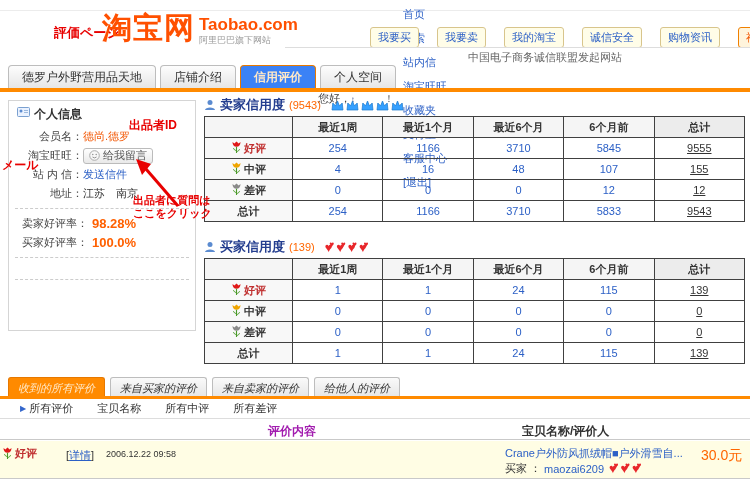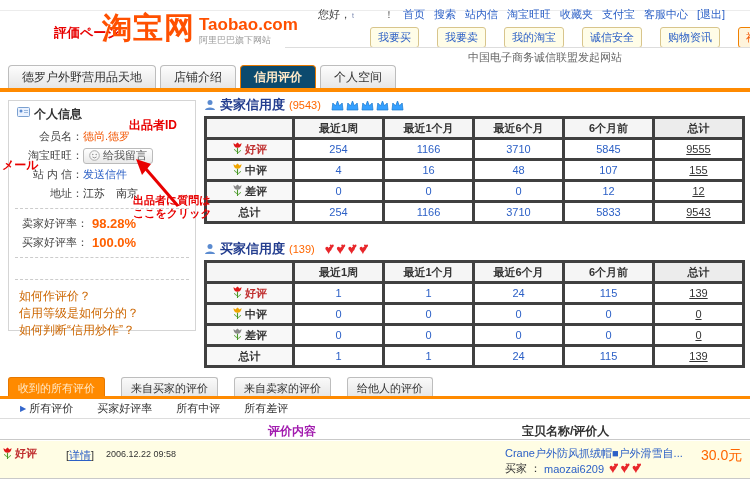--- a/index.html
+++ b/index.html
@@ -12,35 +12,35 @@
   .page-label { position:absolute; left:54px; top:24px; color:#E80000; font-weight:bold; font-size:13px; }
   .logo { position:absolute; left:102px; top:12px; display:flex; align-items:flex-start; cursor:pointer; }
   .logo-cn { font-size:30px; font-weight:bold; color:#FF5000; letter-spacing:1px; line-height:32px; }
   .logo-right { display:inline-flex; flex-direction:column; margin-left:4px; margin-top:4px; }
   .logo-en { font-size:17px; font-weight:bold; color:#FF5000; line-height:17px; }
   .logo-sub { font-size:9px; color:#999; margin-top:1px; }
   .greeting-row { position:absolute; left:318px; top:7px; font-size:11px; color:#444; white-space:nowrap;
                   display:flex; align-items:center; }
   .greet-user { font-size:7px; color:#7A88B0; margin-left:1px; }
   .nav-mark { color:#555; font-size:10px; margin-left:30px; margin-right:9px; }
-  .navlinks { display:flex; gap:9px; }
+  .navlinks { display:flex; gap:9px;flex-direction:column; }
   .navlink { color:#2C60C6; cursor:pointer; }
   .btn-row { position:absolute; left:370px; top:27px; display:flex; gap:18px; }
   .hbtn { font-size:11px; color:#2C60C6; background:#FFFDE8; border:1px solid #D8C58C; border-radius:3px;
           padding:2px 7px; white-space:nowrap; cursor:pointer; }
   .hbtn.active { color:#F25500; border-color:#F08000; background:#FFF4DC; }
   .tagline-rule { position:absolute; top:47px; left:285px; right:0; height:1px; background:#DDD; }
   .tagline { position:absolute; left:468px; top:50px; font-size:11px; color:#666; }
 
   
   .shop-tabs { position:absolute; left:8px; top:65px; display:flex; gap:4px; }
   .stab { font-size:12px; color:#333; background:linear-gradient(#FDFDFD,#E6E6E6); border:1px solid #BDBDBD;
           border-bottom:none; border-radius:4px 4px 0 0; padding:0 13px; height:23px; line-height:23px;
           white-space:nowrap; cursor:pointer; }
-  .stab.active { background:#0c4a6e; color:#FFE9C8; border-color:#E67800; font-weight:bold; }
+  .stab.active { background:#3b82f6; color:#FFE9C8; border-color:#E67800; font-weight:bold; }
   .orange-bar { position:absolute; left:0; top:88px; width:750px; height:4px; background:#FF8A00; }
 
   
   .sidebar { position:absolute; left:8px; top:100px; width:188px; height:231px; border:1px solid #D5D5D5; background:#FFF; }
   .sb-header { padding:5px 8px 4px; font-size:12px; font-weight:bold; color:#333; display:flex; align-items:flex-start; gap:4px; }
   .sb-row { display:flex; align-items:center; font-size:11px; color:#444; min-height:19px; padding:0 6px; }
   .sb-label { width:68px; text-align:right; white-space:nowrap; flex:none; color:#444; }
   .sb-value { color:#333; }
   .member { color:#F25500; }
   .ww-btn { display:inline-flex; align-items:center; gap:3px; border:1px solid #BBB;
@@ -61,32 +61,32 @@
   .ann-question { left:133px; top:194px; font-size:11px; line-height:13px; text-align:left; }
   .red-arrow { position:absolute; left:134px; top:158px; z-index:4; }
 
   
   .content { position:absolute; left:204px; top:96px; width:541px; }
   .section-title { display:flex; align-items:center; gap:4px; height:18px; margin-bottom:2px; }
   .sec-name { font-size:13px; font-weight:bold; color:#243E8F; }
   .sec-count { font-size:11px; color:#FF6600; }
   .crowns, .hearts { display:inline-flex; gap:2px; margin-left:6px; align-items:center; }
   .credit { width:100%; border-collapse:collapse; table-layout:fixed; margin-bottom:8px; }
-  .credit th, .credit td { border:3px solid #404040; height:21px; text-align:center; font-size:11px; padding:0; }
+  .credit th, .credit td { border:1px solid #404040; height:21px; text-align:center; font-size:11px; padding:0; }
   .credit th { background:#F5F5F5; color:#333; font-weight:bold; }
   .credit th.last { background:#ECECEC; }
   .credit td.rowlabel { background:#F8F8F8; font-weight:bold; color:#333; }
   .credit td.rowlabel svg { vertical-align:-2px; margin-right:2px; }
   .credit td.num.link { color:#2C60C6; cursor:pointer; }
   .credit td.num.total { color:#333;text-decoration:underline; }
   .lbl-good { color:#C03030; }
   .sec-title-gap { height:8px; }
 
   
-  .reviews-tabs { position:absolute; left:8px; top:377px; display:flex; gap:16px; }
+  .reviews-tabs { position:absolute; left:8px; top:377px; display:flex; gap:5px;font-style:italic; }
   .rtab { font-size:11px; color:#333; background:linear-gradient(#FAFAFA,#E6E6E6); border:1px solid #BDBDBD;
           border-bottom:none; border-radius:3px 3px 0 0; padding:0 9px; height:20px; line-height:20px;
           white-space:nowrap; cursor:pointer; }
   .rtab.active { background:#FF8A00; color:#FFE9C8; border-color:#E67800; }
   .orange-bar2 { position:absolute; left:0; top:396px; width:750px; height:3px; background:#FF8A00; }
   .subtabs { position:absolute; left:0; top:399px; width:750px; height:20px; border-bottom:1px solid #DDD;
              display:flex; align-items:center; gap:24px; padding-left:20px; }
   .subtabs .subtab { font-size:11px; color:#333; cursor:pointer; }
   .subtabs .subtab.active::before { content:"▶"; color:#3366CC; font-size:8px; margin-right:3px; vertical-align:1px; }
   .rev-header { position:absolute; left:0; top:420px; width:750px; height:20px; border-bottom:1px solid #C9C9C9; }
@@ -196,25 +196,20 @@
       <span>卖家好评率：</span>
       <span class="rate-val">98.28%</span>
     </div>
     <div class="rate-row">
       <span>买家好评率：</span>
       <span class="rate-val">100.0%</span>
     </div>
     <div class="dashed"></div>
     <div style="height:11px"></div>
     <div class="dashed"></div>
-    <div class="sb-links">
-        <span class="sb-qlink">如何作评价？</span>
-        <span class="sb-qlink">信用等级是如何分的？</span>
-        <span class="sb-qlink">如何判断“信用炒作”？</span>
-      </div>
   </div>
 
   <div class="ann ann-seller-id">出品者ID</div>
   <div class="ann ann-mail">メール</div>
   <div class="ann ann-question">
     <span>出品者に質問は</span><br>
     <span>ここをクリック</span>
   </div>
   <svg class="red-arrow" width="50" height="52" viewBox="0 0 50 52">
     <line x1="44" y1="48" x2="12" y2="11" stroke="#E80000" stroke-width="3"></line>
@@ -409,21 +404,21 @@
 
   <div class="reviews-tabs">
       <span class="rtab active">收到的所有评价</span>
       <span class="rtab">来自买家的评价</span>
       <span class="rtab">来自卖家的评价</span>
       <span class="rtab">给他人的评价</span>
     </div>
   <div class="orange-bar2"></div>
   <div class="subtabs">
       <span class="subtab active">所有评价</span>
-      <span class="subtab">买家好评率</span>
+      <span class="subtab">宝贝名称</span>
       <span class="subtab">所有中评</span>
       <span class="subtab">所有差评</span>
     </div>
 
   <div class="rev-header">
     <span class="rh-content">评价内容</span>
     <span class="rh-item">宝贝名称/评价人</span>
   </div>
 
   <div class="rev-row">

